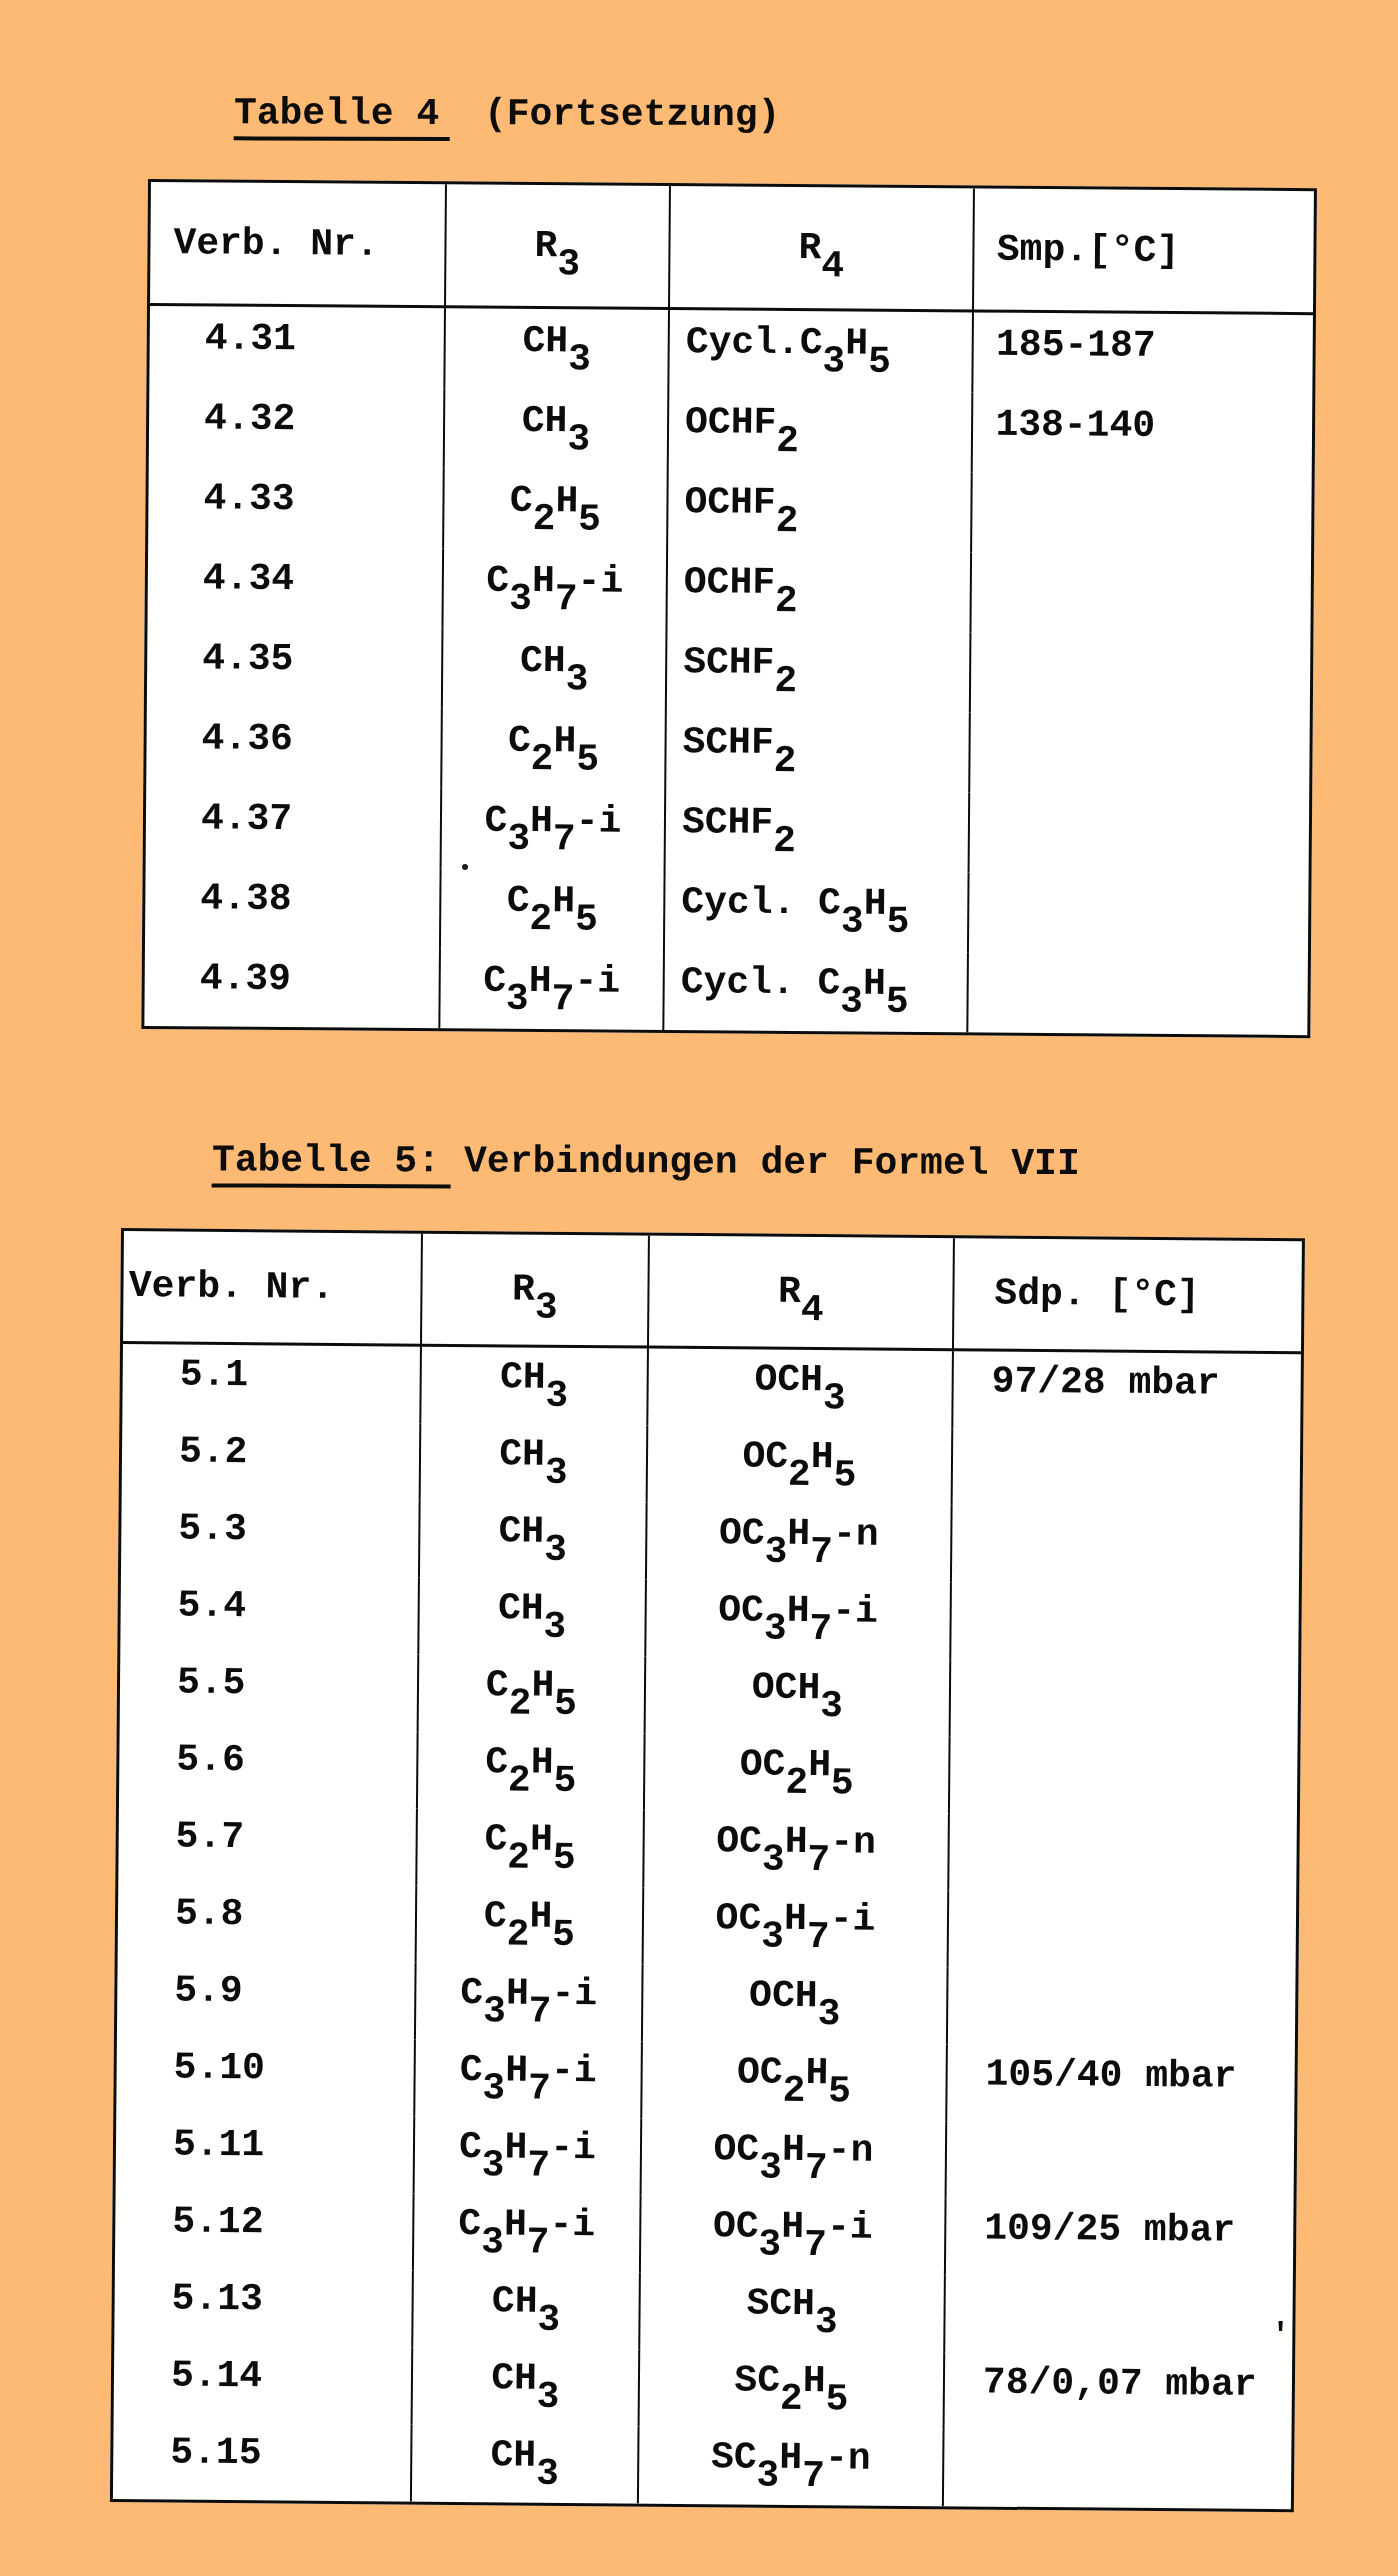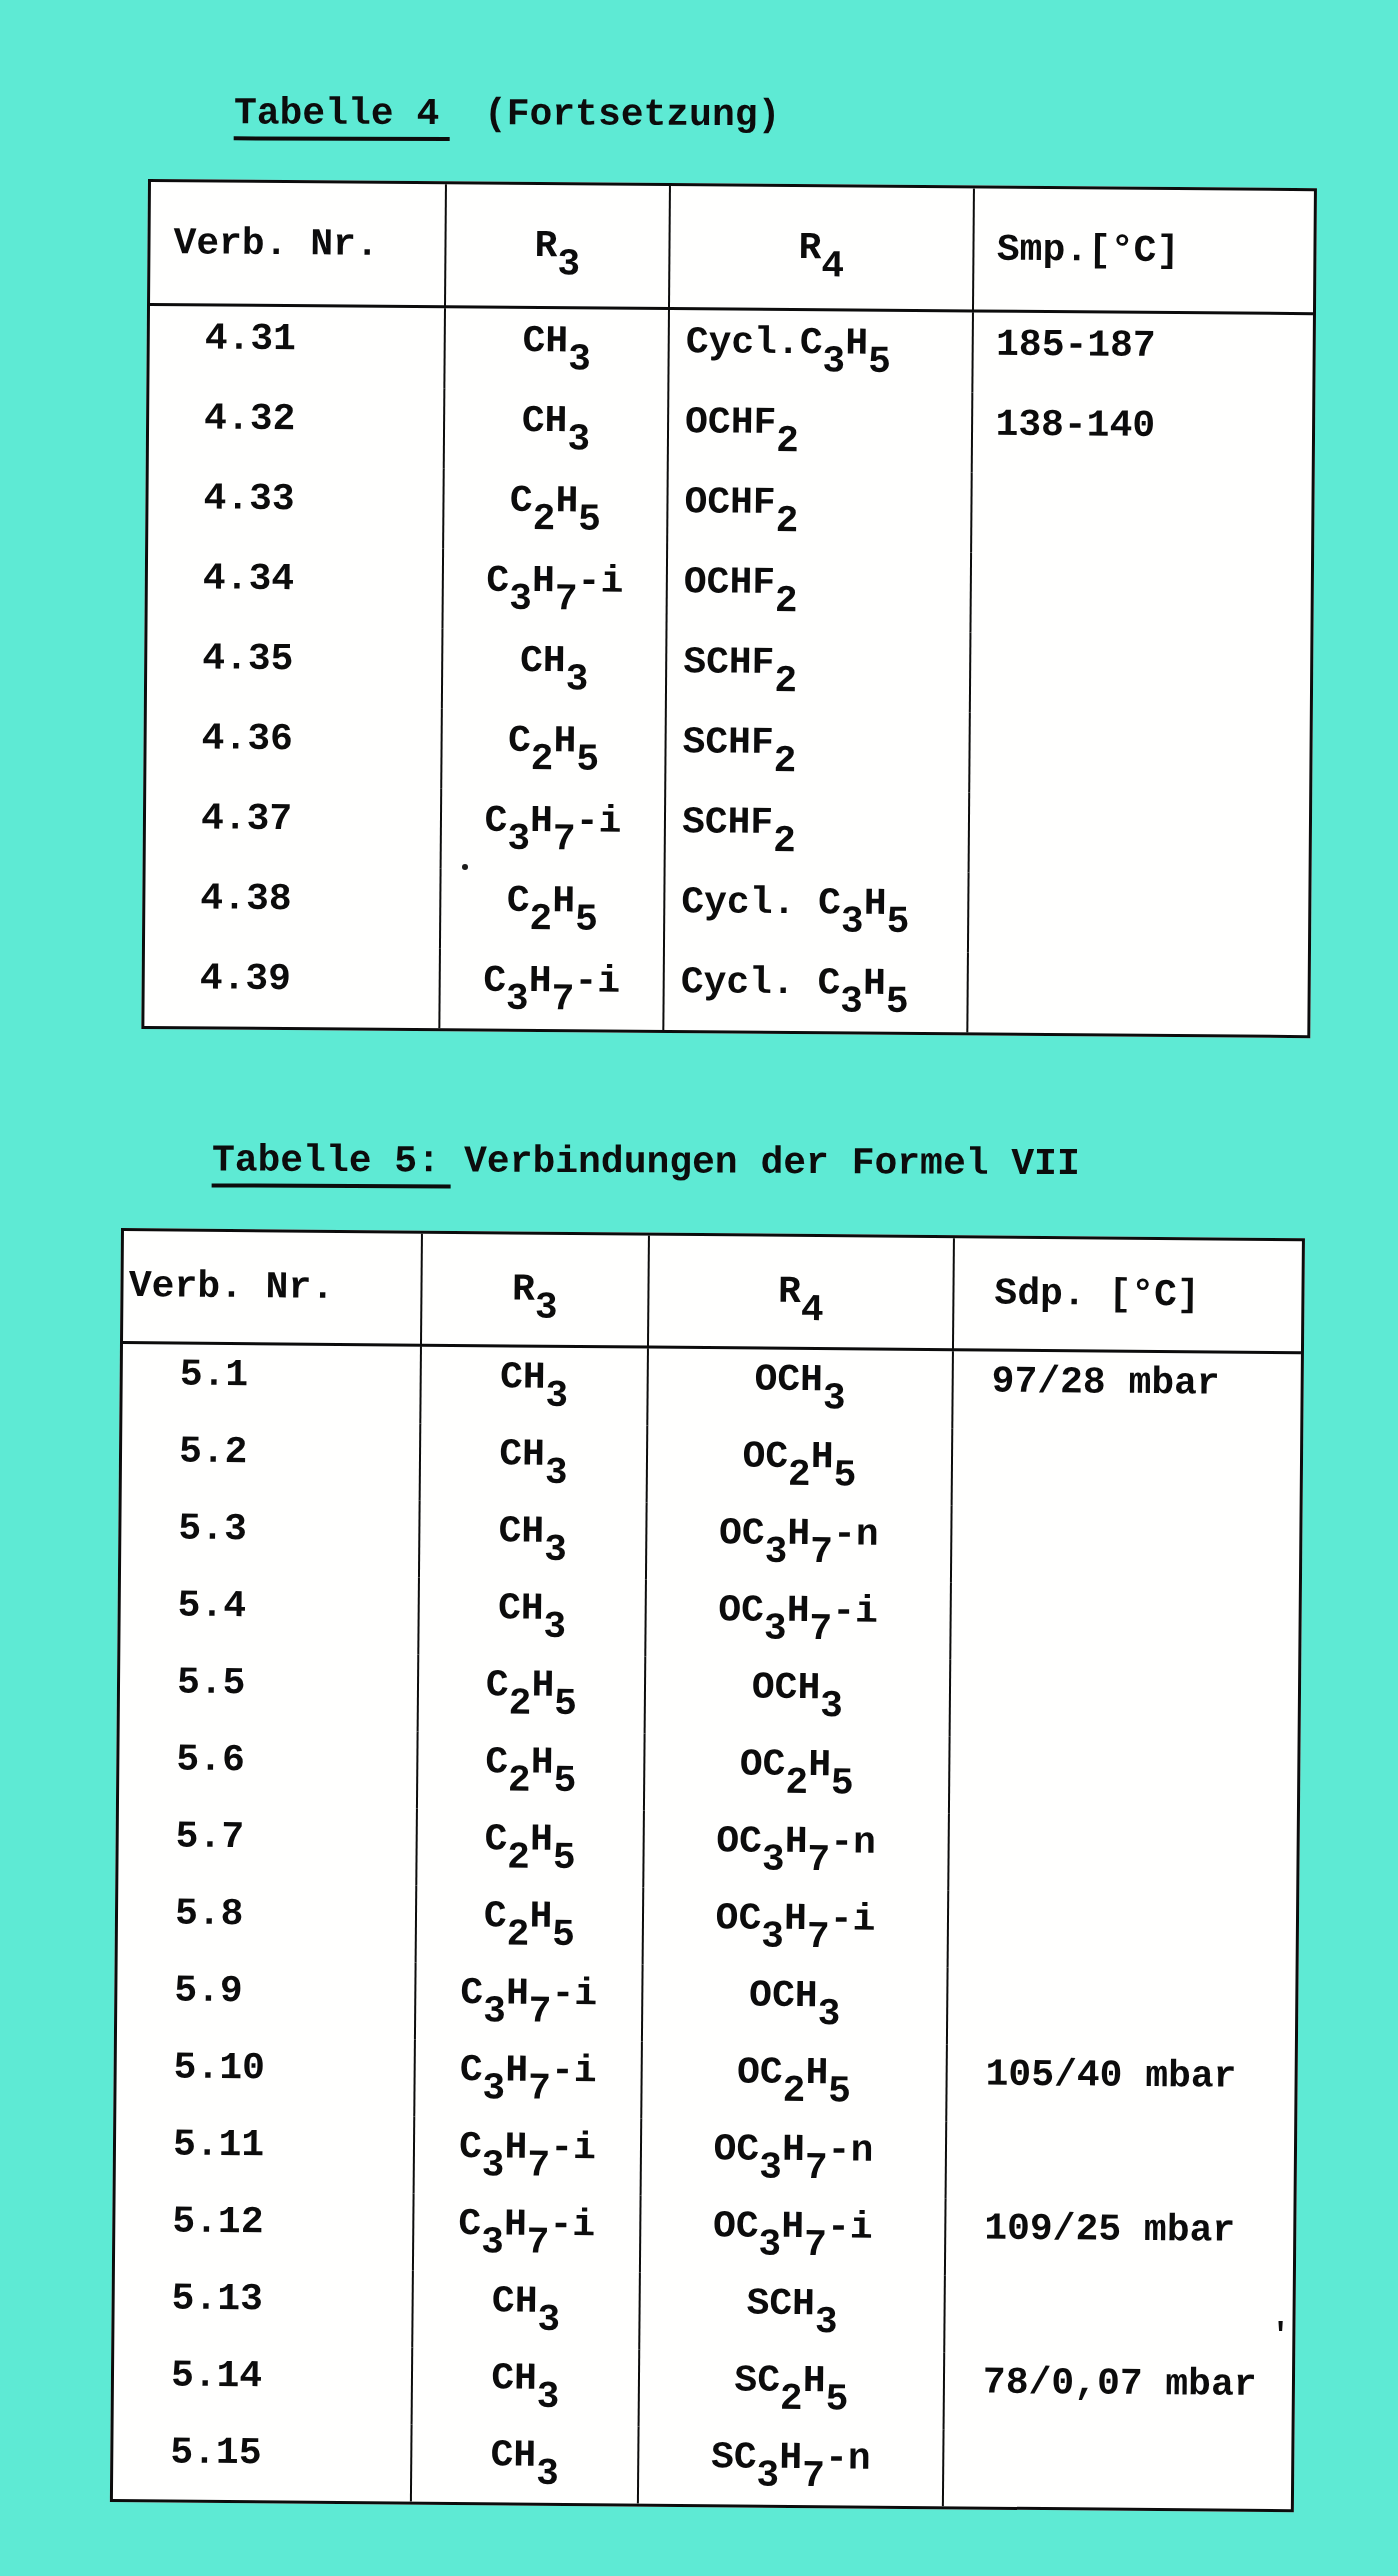--- a/index.html
+++ b/index.html
@@ -1,19 +1,19 @@
 <!DOCTYPE html>
 <html style="font-size:14.3px"><head>
 <meta charset="utf-8">
 <style>
   html,body { margin:0; padding:0; background:#ffffff; }
   .page {
     position:relative;
     width:1399px; height:2576px;
-    background:#5eead4;
+    background:#fdba74;
     font-family:"Liberation Mono","DejaVu Sans Mono",monospace;
     font-weight:700;
     color:#0c0c0c;
     overflow:hidden;
   }
   .title {
     position:absolute;
     font-size:38px;
     line-height:1.1;
     white-space:pre;

